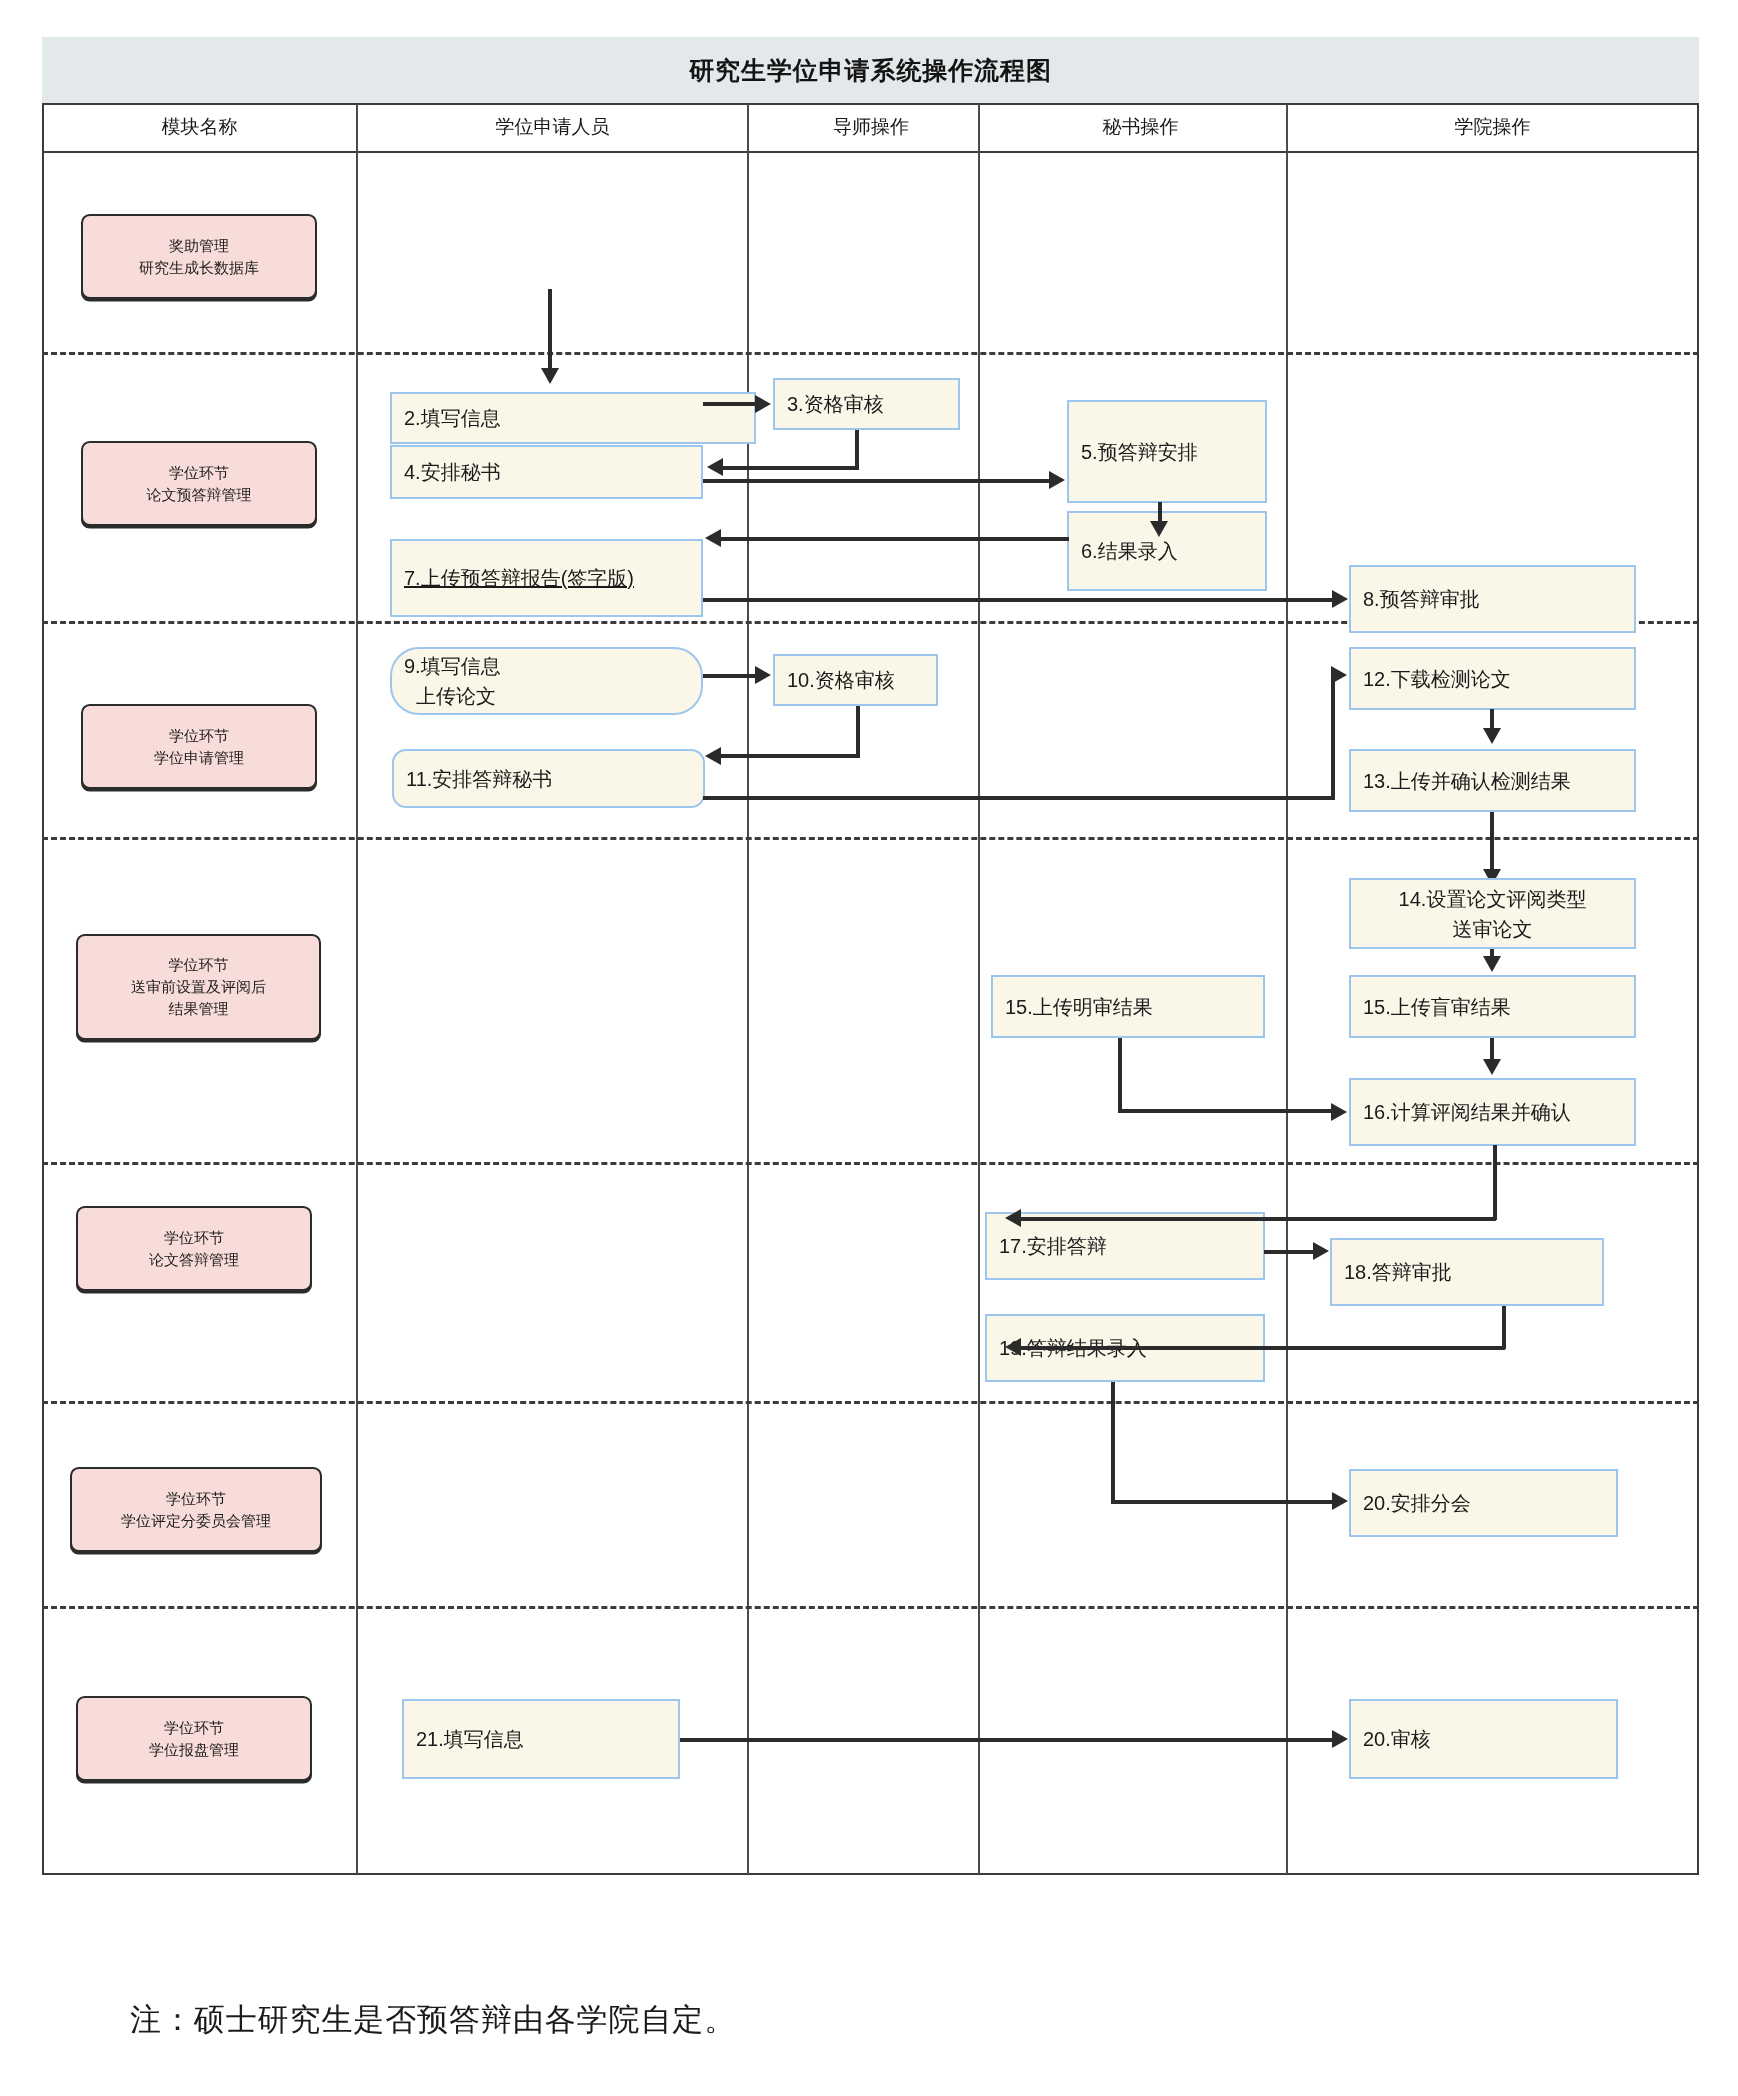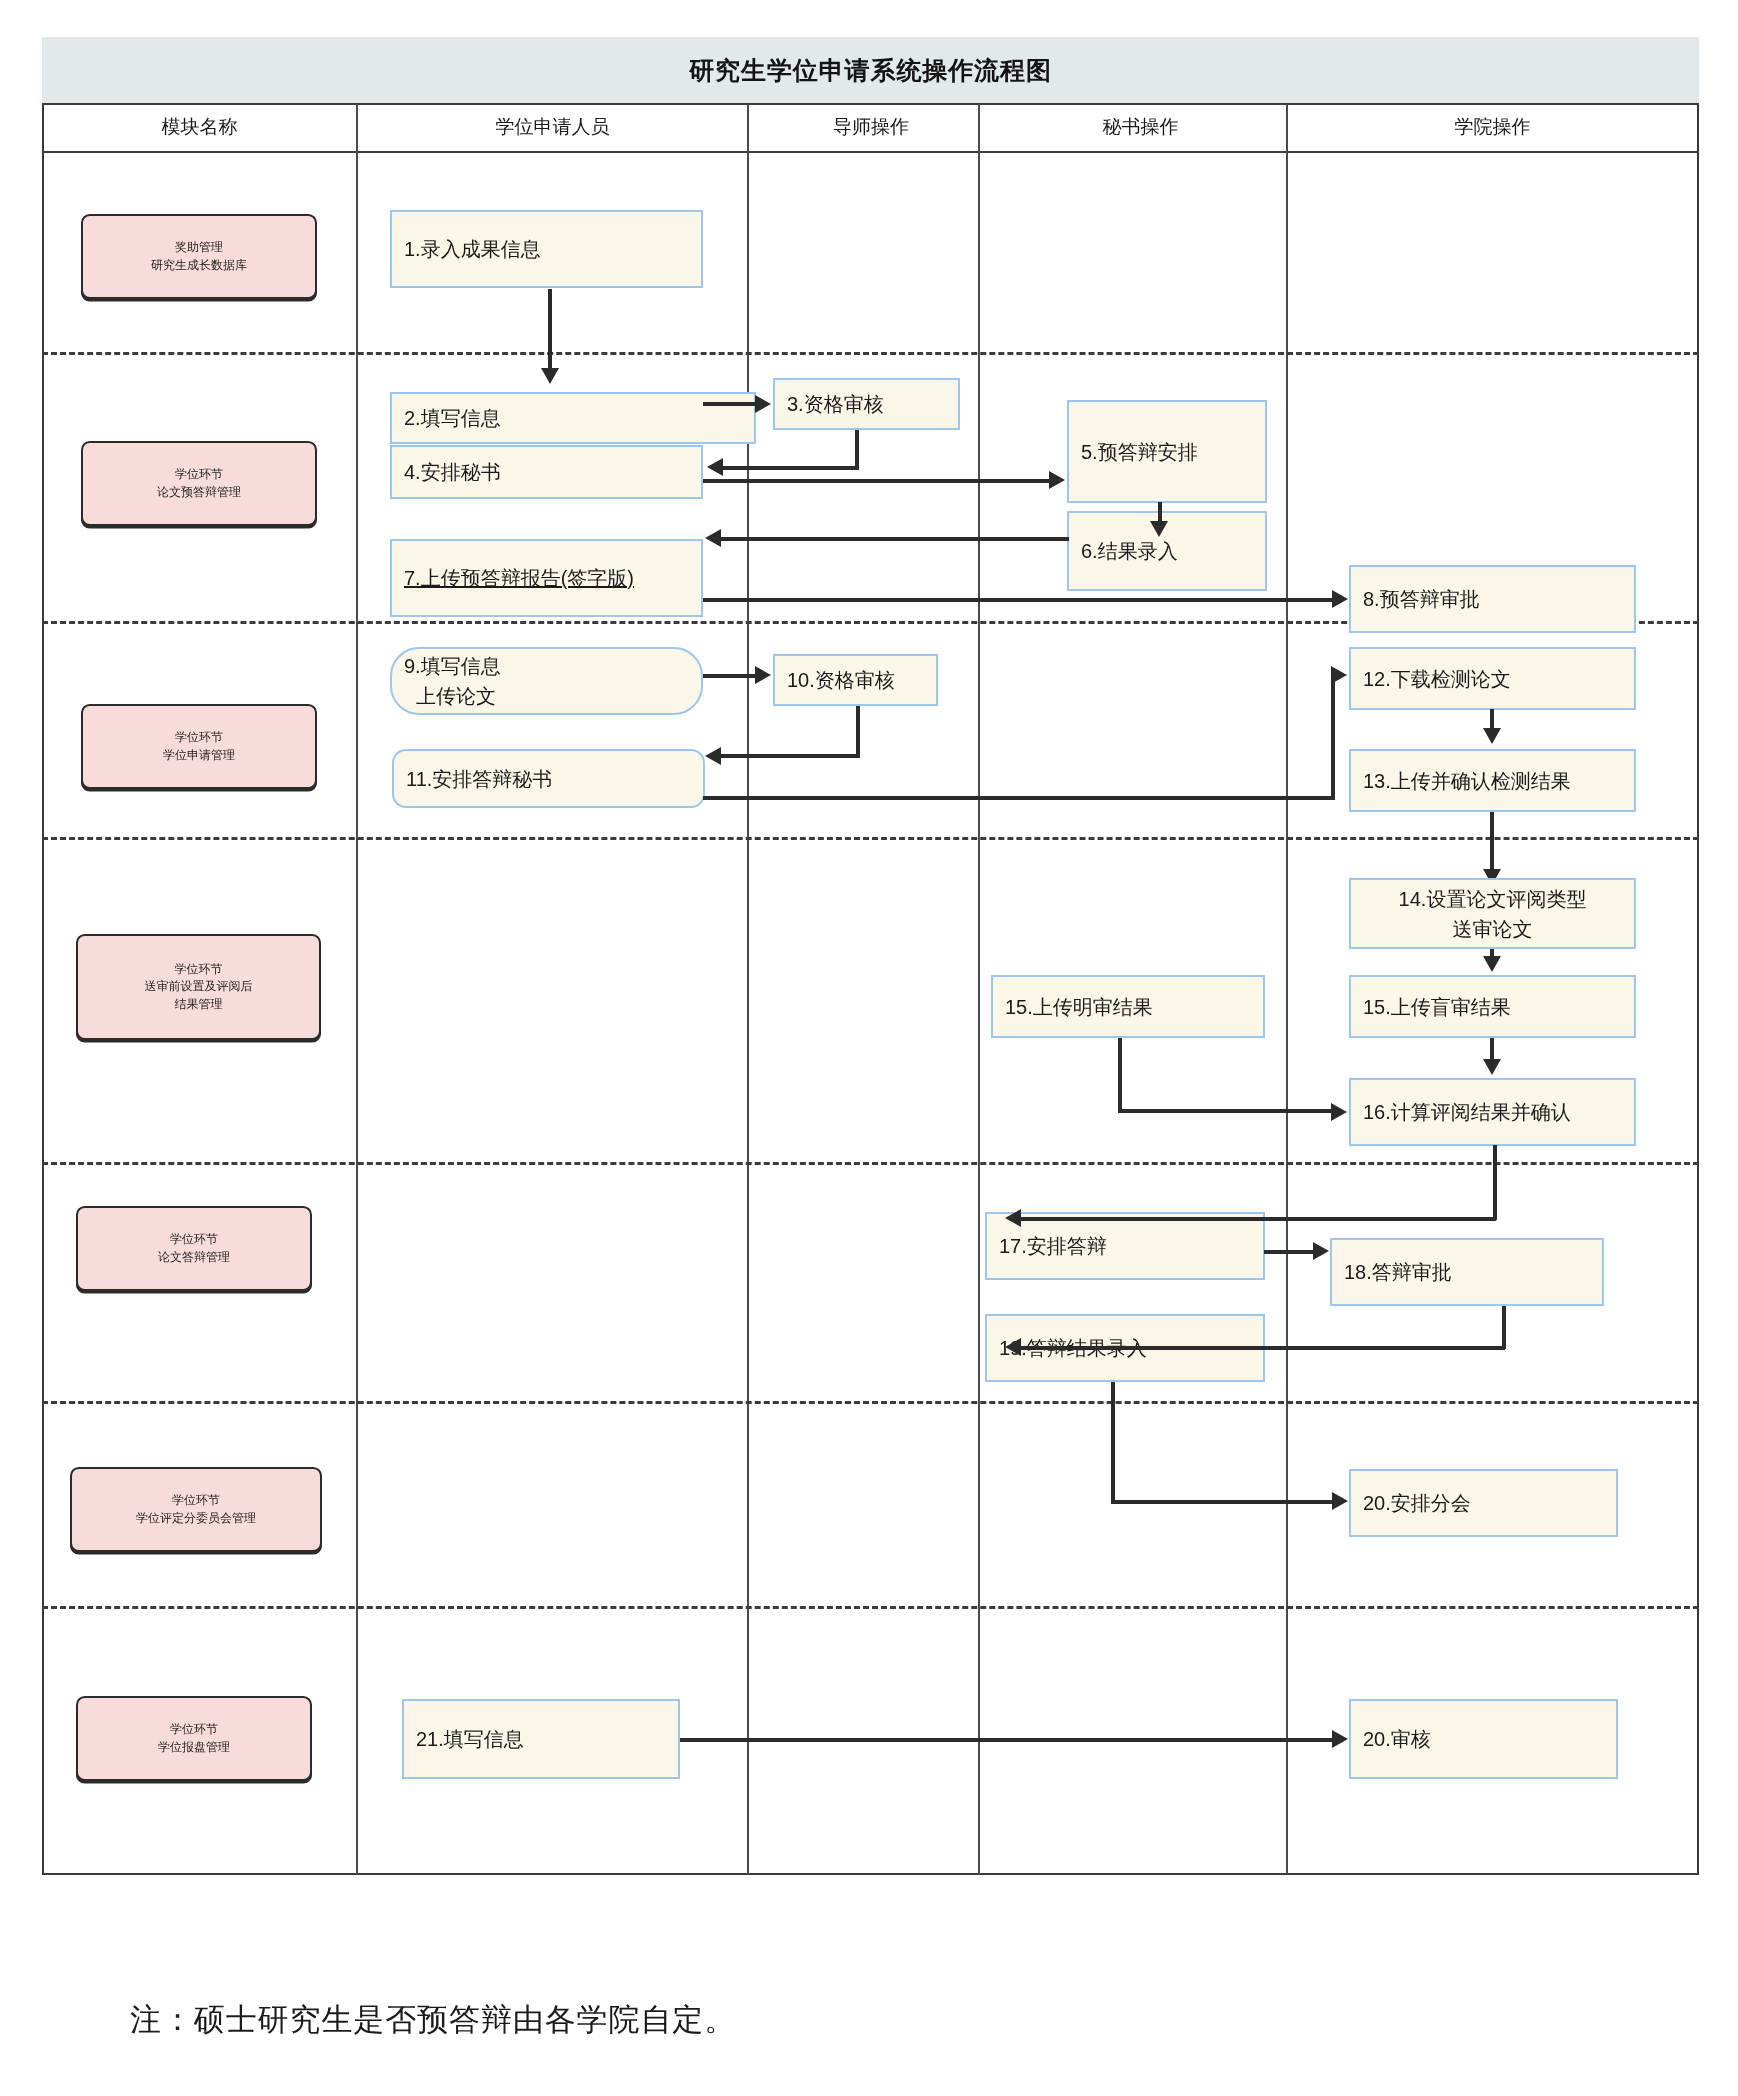--- a/index.html
+++ b/index.html
@@ -77,21 +77,21 @@
 
   
   .module-box{
     position:absolute;
     background:#f8dcd9;
     border:2.6px solid #2b2b2b;
     border-radius:8.7px;
     box-sizing:border-box;
     display:flex; flex-direction:column;
     align-items:center; justify-content:center;
-    font-size:12px;
+    font-size:15px;
     line-height:1.45;
     color:#1d1d1d;
     text-align:center;
     box-shadow:0 2.6px 0 #2b2b2b;
   }
   .module-box span{display:block;white-space:nowrap;}
 
   
   .proc-box{
     position:absolute;
@@ -201,23 +201,20 @@
   <div class="module-box" style="left:70px;top:1467px;width:252px;height:85px;">
     <span>学位环节</span>
     <span>学位评定分委员会管理</span>
   </div>
 
   <div class="module-box" style="left:76px;top:1696px;width:236px;height:85px;">
     <span>学位环节</span>
     <span>学位报盘管理</span>
   </div>
 
-  <div class="proc-box" style="left:390px;top:210px;width:313px;height:78px;">
-    <span>1.录入成果信息</span>
-  </div>
 
   <div class="ln v" style="left:548px;top:289px;height:85px;"></div>
   <div class="arw down" style="left:541px;top:368px;"></div>
 
   <div class="proc-box" style="left:390px;top:392px;width:366px;height:52px;">
     <span>2.填写信息</span>
   </div>
   <div class="proc-box" style="left:773px;top:378px;width:187px;height:52px;">
     <span>3.资格审核</span>
   </div>

